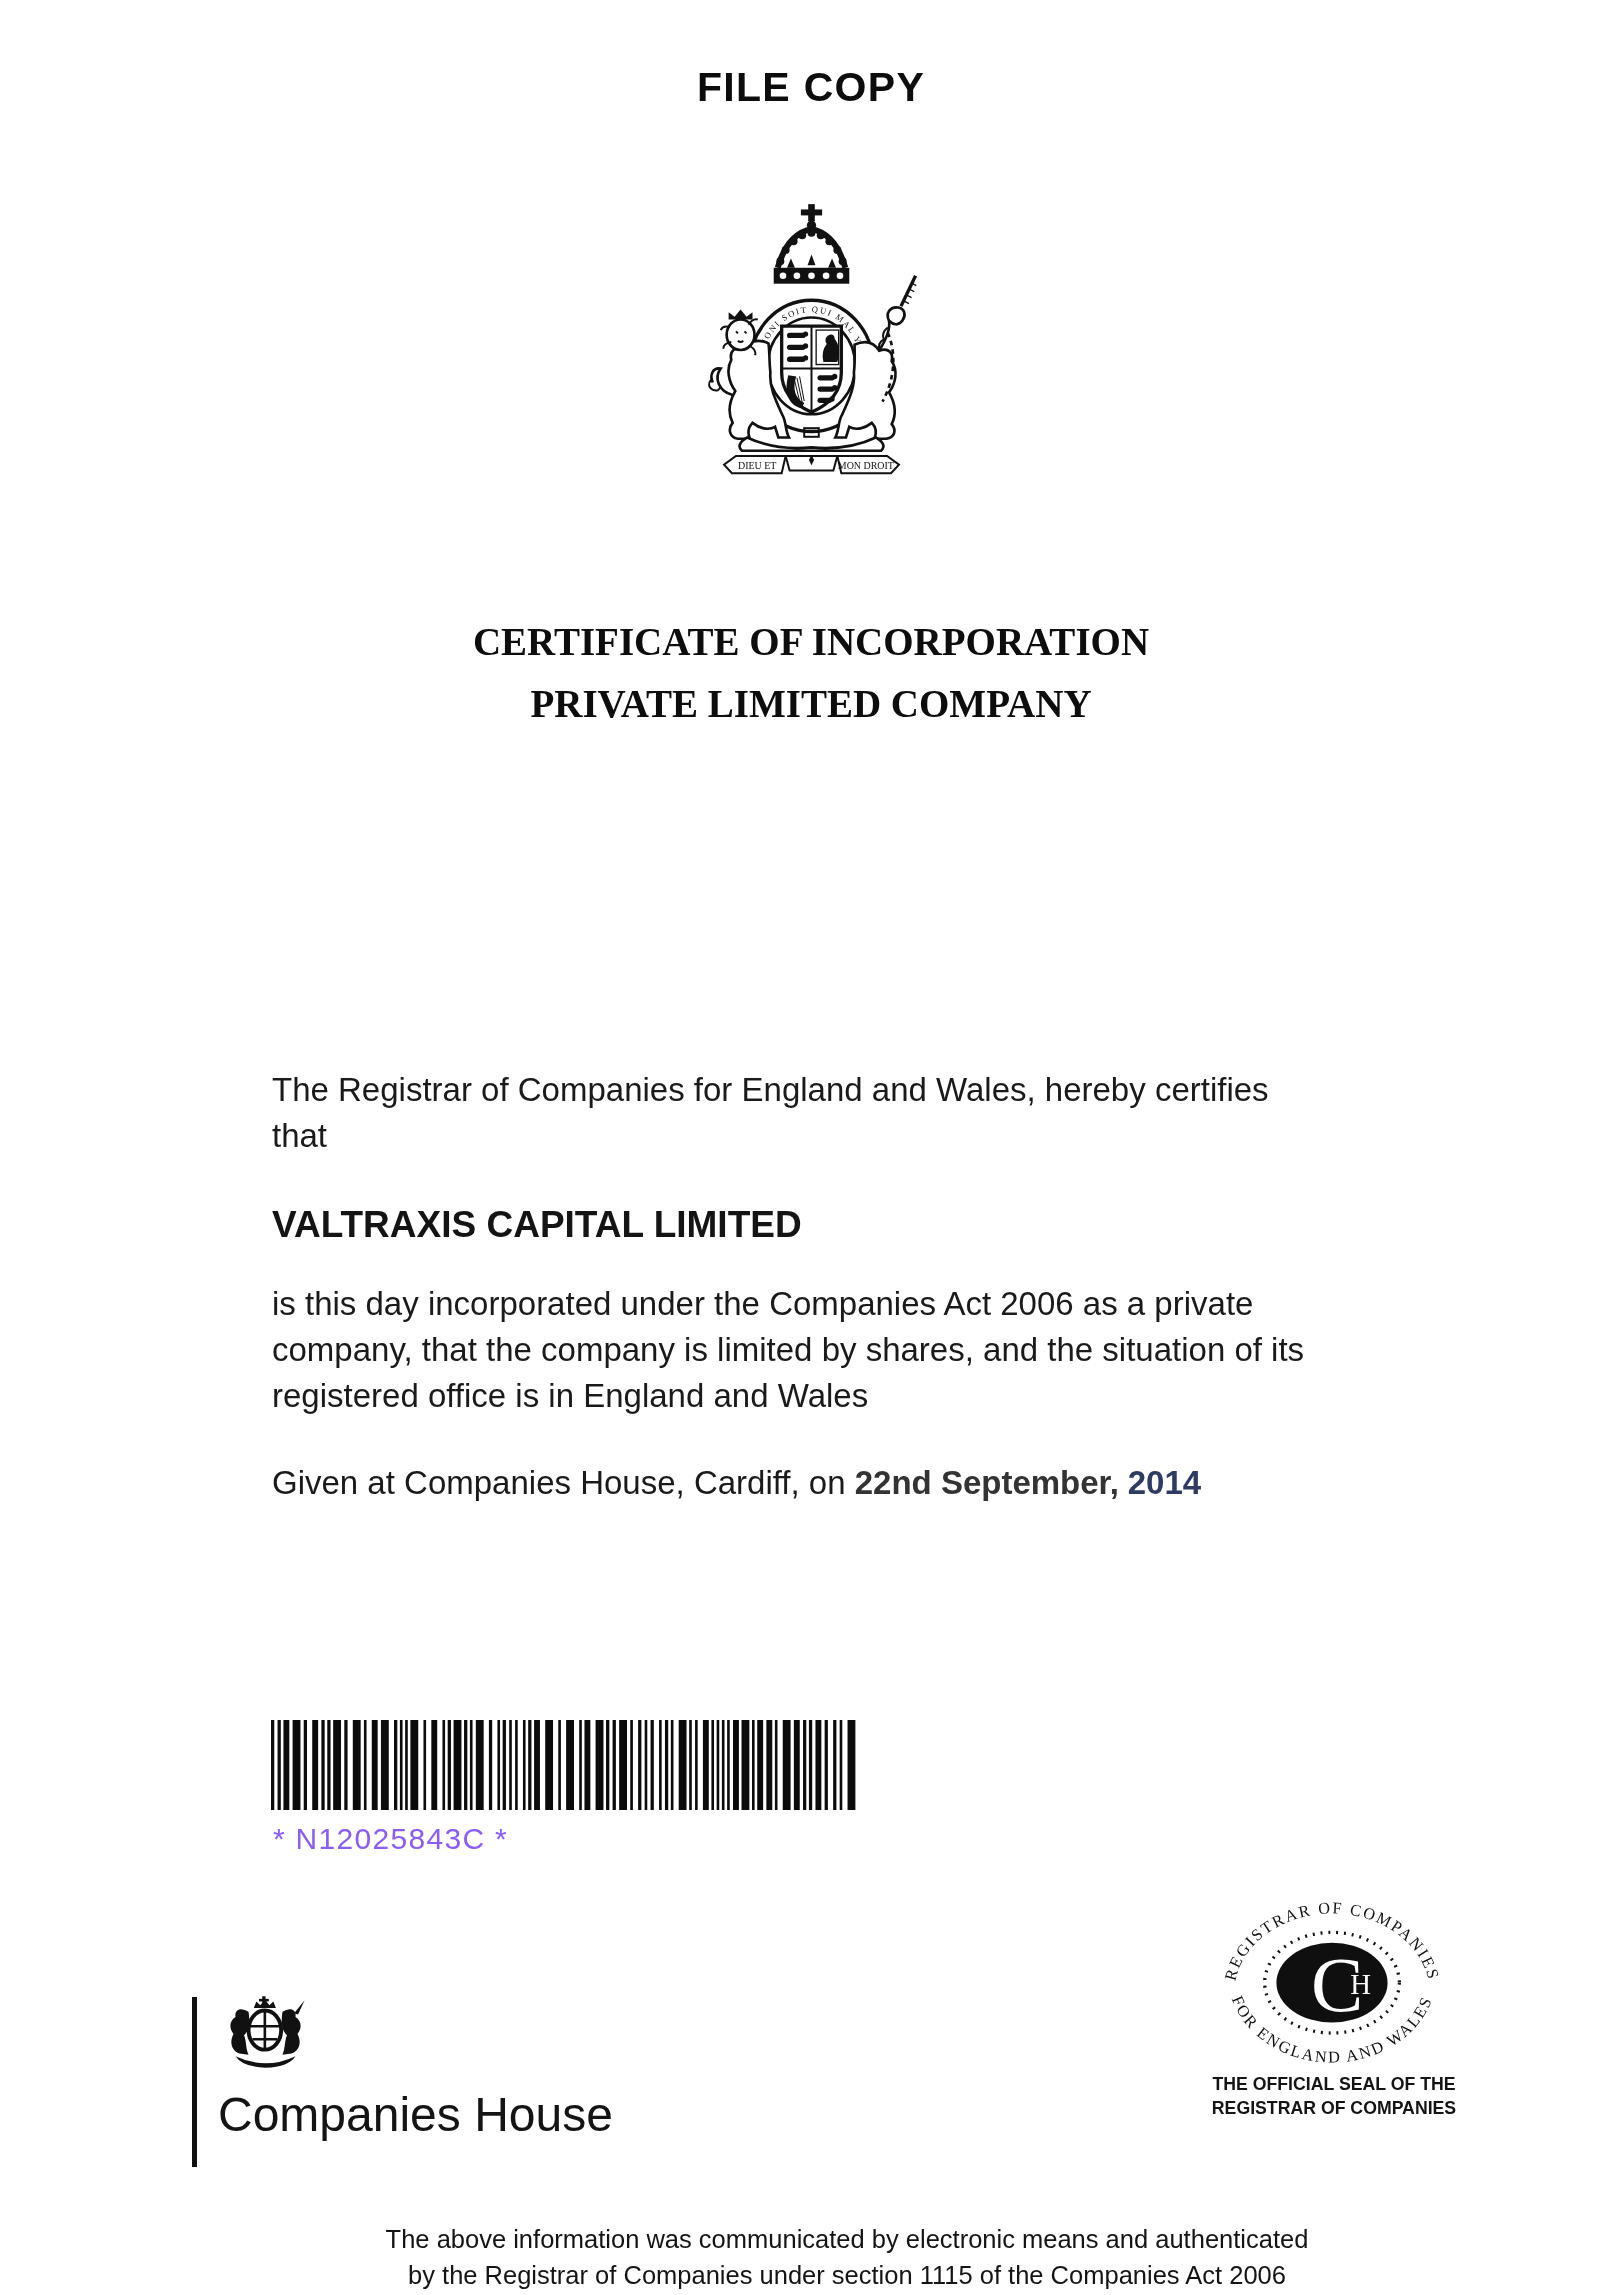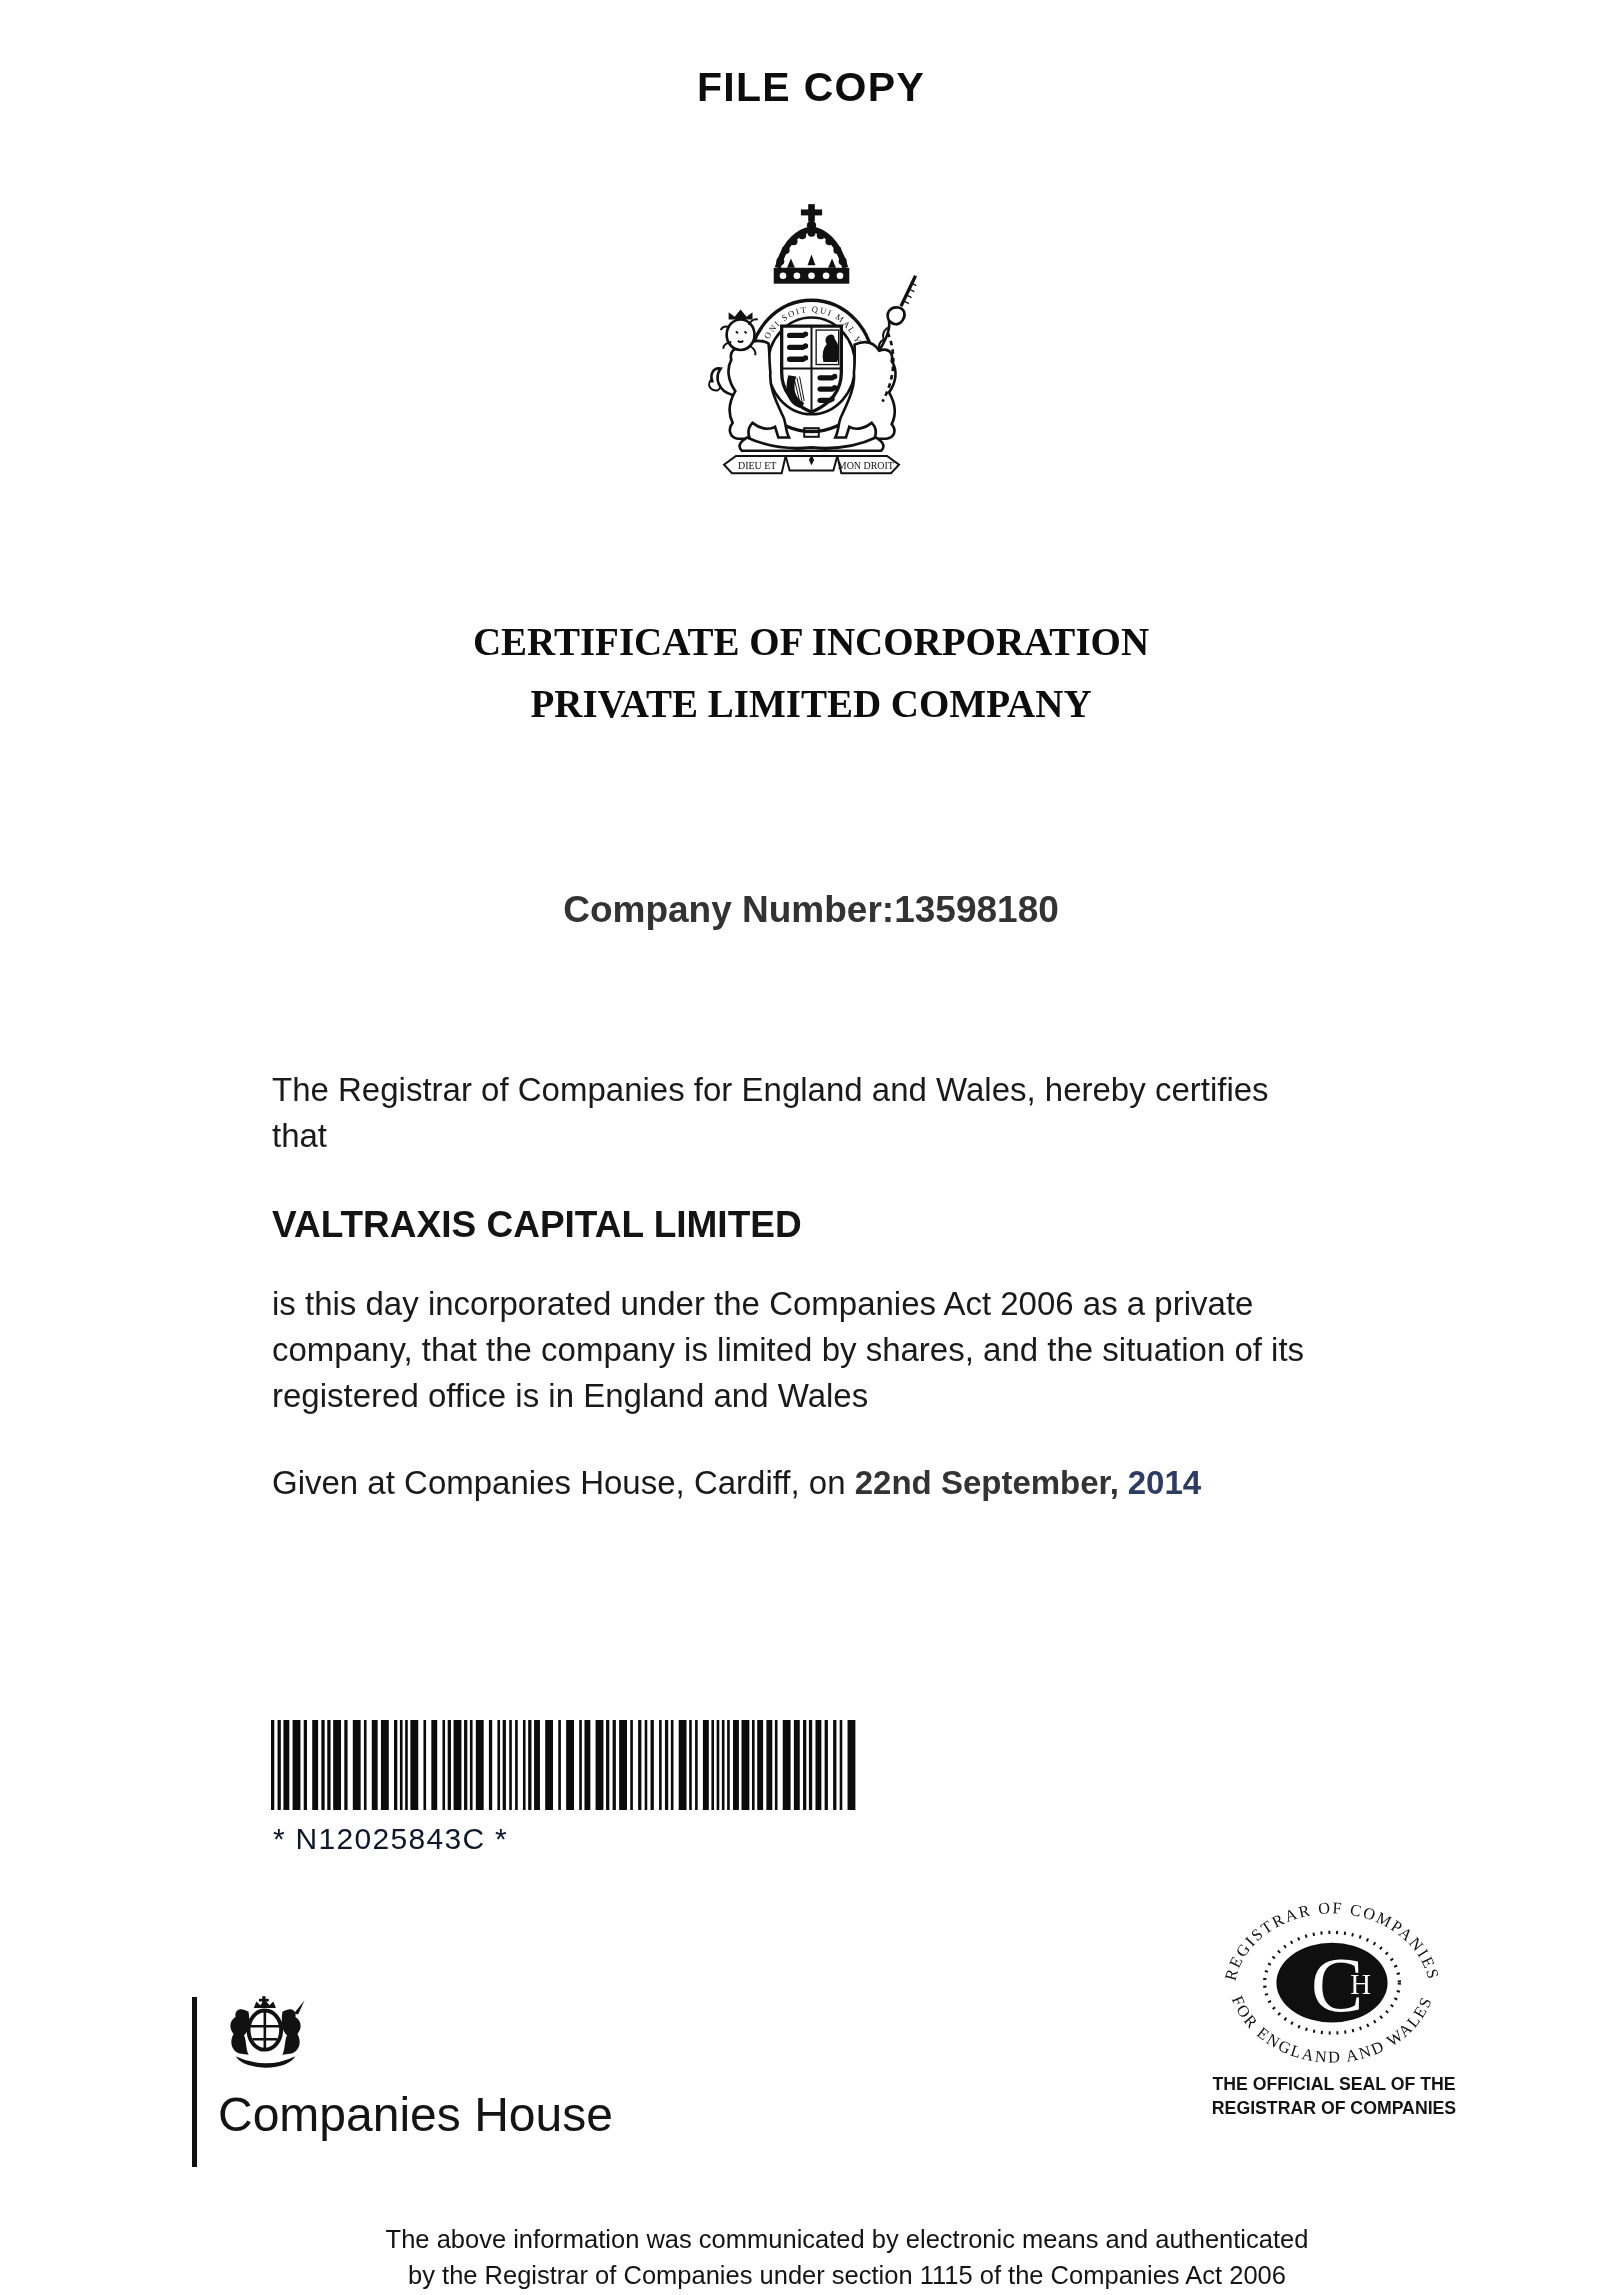--- a/index.html
+++ b/index.html
@@ -25,21 +25,21 @@
 
   .body-par{position:absolute;left:272px;top:1281px;width:1243px;
             font-size:33px;line-height:46px;color:#1a1a1a;}
 
   .given{position:absolute;left:272px;top:1464px;font-size:33px;color:#1a1a1a;}
   .given .date-bold{font-weight:bold;color:#333333;}
   .given .date-year{font-weight:bold;color:#2e3b63;margin-left:0.27em;}
 
   .barcode{position:absolute;left:271px;top:1720px;width:587px;height:90px;}
   .barcode-label{position:absolute;left:273px;top:1822px;font-size:30px;
-                 letter-spacing:1.3px;color:#0f172a;}
+                 letter-spacing:1.3px;color:#8b5cf6;}
 
   .ch-logo-bar{position:absolute;left:192px;top:1997px;width:4.6px;height:170px;background:#111;}
   .ch-crest{position:absolute;left:216px;top:1992px;width:99px;height:84px;}
   .ch-name{position:absolute;left:218px;top:2087px;font-size:48px;color:#141414;
            letter-spacing:0px;}
 
   .seal{position:absolute;left:1213px;top:1895px;width:238px;height:178px;}
   .seal-caption{position:absolute;left:1203px;top:2073px;width:262px;text-align:center;
                 font-size:17.7px;font-weight:bold;line-height:23.6px;color:#141414;}
 
@@ -152,21 +152,20 @@
         <text x="297" y="403" font-size="15" text-anchor="middle" fill="#111" stroke="none">MON DROIT</text>
       </g>
     </g>
   </svg>
 
   <div class="cert-title">
     <div>CERTIFICATE OF INCORPORATION</div>
     <div>PRIVATE LIMITED COMPANY</div>
   </div>
 
-  <div class="company-number">Company Number:13598180</div>
 
   <div class="intro">
     <div>The Registrar of Companies for England and Wales, hereby certifies</div>
     <div>that</div>
   </div>
 
   <div class="company-name">VALTRAXIS CAPITAL LIMITED</div>
 
   <div class="body-par">
     <div>is this day incorporated under the Companies Act 2006 as a private</div>

